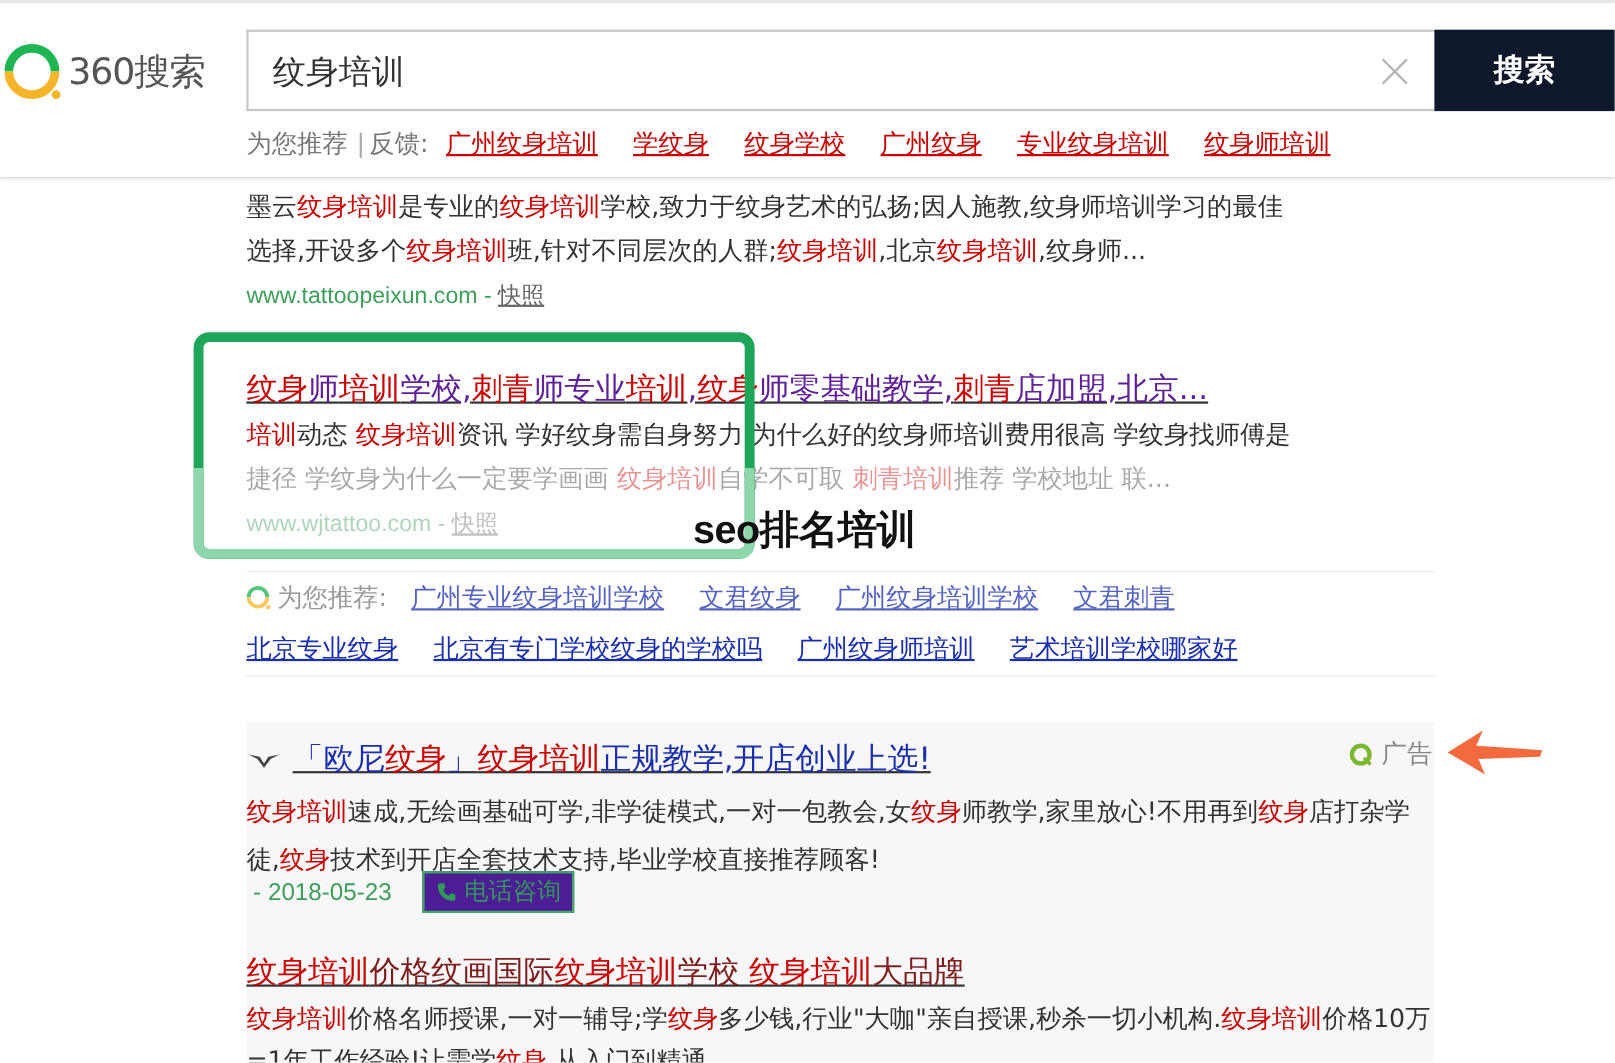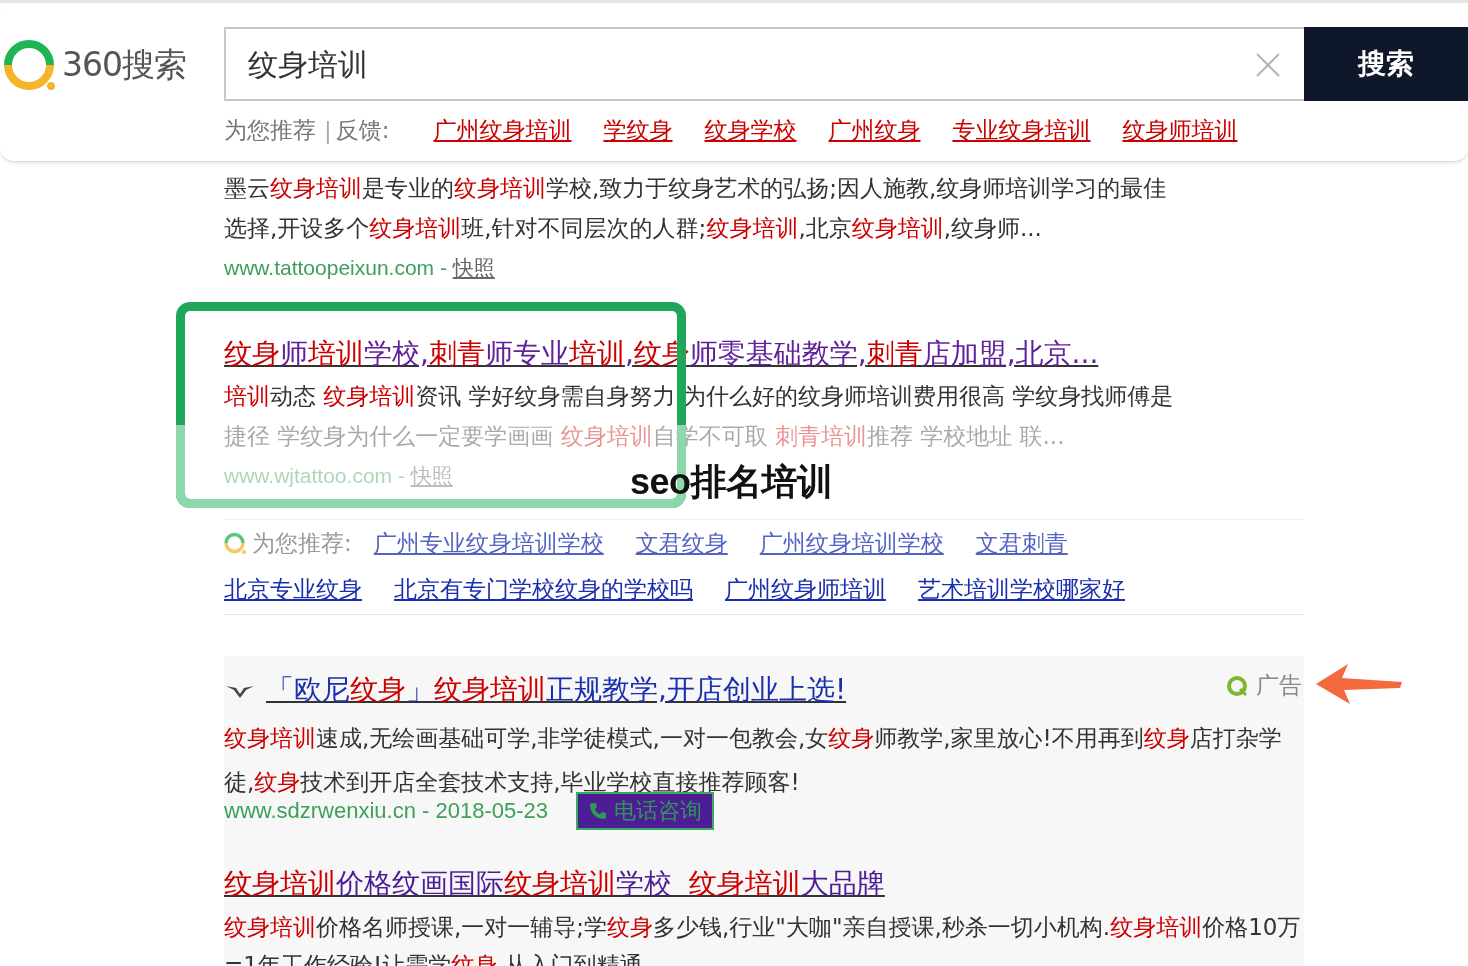--- a/index.html
+++ b/index.html
@@ -6,21 +6,21 @@
   body {
     width: 1468px; height: 966px; overflow: hidden; position: relative;
     background: #ffffff;
     font-family: "DejaVu Sans", "Liberation Sans", sans-serif;
     color: #333;
   }
   .topline { position: absolute; left: 0; top: 0; width: 1468px; height: 3px; background: #e6e6e6; }
   .header {
     position: absolute; left: 0; top: 3px; width: 1468px; height: 158px;
     background: #fff; border-bottom: 1px solid #dcdcdc;
-    box-shadow: 0 2px 3px rgba(0,0,0,0.08); z-index: 5; border-radius: 14px;
+    box-shadow: 0 2px 3px rgba(0,0,0,0.08); z-index: 5;
   }
   .logo { position: absolute; left: 4px; top: 36px; height: 52px; display: flex; align-items: center; }
   .logo-text { font-size: 33px; color: #555; margin-left: 6px; letter-spacing: -1px; }
   .search-box {
     position: absolute; left: 224px; top: 24px; width: 1080px; height: 74px;
     border: 2px solid #c8c8c8; border-right: none; box-sizing: border-box; background: #fff;
   }
   .search-input {
     position: absolute; left: 20px; top: 10px; width: 980px; height: 50px;
     border: none; outline: none; font-size: 30px; color: #333; background: transparent;
@@ -28,21 +28,21 @@
   }
   .clear-icon { position: absolute; right: 22px; top: 22px; width: 28px; height: 28px; cursor: pointer; }
   .search-btn {
     position: absolute; left: 1304px; top: 24px; width: 164px; height: 74px;
     background: #0f172a; color: #fff; border: none; font-size: 28px; font-weight: bold;
     font-family: "DejaVu Sans", sans-serif; cursor: pointer;
   }
   .rec-bar { position: absolute; left: 224px; top: 112px; font-size: 23px; color: #777; display: flex; align-items: center; white-space: nowrap; }
   .rec-bar .sep { color: #aaa; margin: 0 4px 0 8px; }
   .rec-bar a { color: #c00; text-decoration: underline; margin-left: 32px; }
-  .rec-bar a:first-of-type { margin-left: 44px; }
+  .rec-bar a:first-of-type { margin-left: 16px; }
 
   .content { position: absolute; left: 224px; top: 162px; width: 1080px; }
   .snippet { font-size: 23px; line-height: 40px; color: #333; }
   .hl { color: #c00; }
   .url-line { font-size: 21px; line-height: 40px; color: #3d9f5a; font-family: "Liberation Sans", sans-serif; }
   .url-line .dash { color: #3d9f5a; }
   .snap { color: #666; text-decoration: underline; font-family: "DejaVu Sans", sans-serif; font-size: 21px; }
 
   .r1 { position: absolute; top: 6px; left: 0; width: 1080px; }
   .r2 { position: absolute; top: 170px; left: 0; width: 1100px; }
@@ -81,21 +81,21 @@
   .ad-title .b { color: #1a2fb0; }
   .ad-title .r { color: #c00; }
   .ad-badge { position: absolute; right: 2px; top: 14px; font-size: 23px; color: #888; display: flex; align-items: center; }
   .ad-snippet { position: absolute; left: 0; top: 60px; width: 1080px; font-size: 23px; line-height: 44px; color: #333; }
   .ad-url { position: absolute; left: 0; top: 136px; font-size: 22px; line-height: 38px; color: #3d9f5a; font-family: "Liberation Sans", sans-serif; white-space: nowrap; display: flex; align-items: center; }
   .phone-btn {
     display: inline-flex; align-items: center; margin-left: 28px; height: 34px; padding: 0 10px;
     border: 2px solid #3daa63; color: #2f9a55; font-size: 22px; font-family: "DejaVu Sans", sans-serif; background: #4c1d95; cursor: pointer;
   }
   .ad2-title { position: absolute; left: 0; top: 206px; font-size: 28px; line-height: 44px; text-decoration: underline; white-space: nowrap; }
-  .ad2-title .b { color: #4c1d95; font-family: Liberation Mono, monospace; }
+  .ad2-title .b { color: #7f1d1d; }
   .ad2-title .r { color: #c00; }
   .ad2-snippet { position: absolute; left: 0; top: 252px; width: 1080px; font-size: 23px; line-height: 38px; color: #333; }
 
   .arrow { position: absolute; left: 1314px; top: 660px; z-index: 6; }
 </style>
 </head>
 <body>
 
 <div class="topline"></div>
 
@@ -192,21 +192,20 @@
   </div>
   <div class="ad-badge">
     <svg width="22" height="22" viewBox="0 0 22 22" style="margin-right:8px">
       <circle cx="11" cy="11" r="8" fill="none" stroke="#7cb82f" stroke-width="4"></circle>
       <path d="M14 14 L20 20" stroke="#7cb82f" stroke-width="3"></path>
     </svg>
     <span>广告</span>
   </div>
   <div class="ad-snippet"><span class="hl">纹身培训</span><span>速成,无绘画基础可学,非学徒模式,一对一包教会,女</span><span class="hl">纹身</span><span>师教学,家里放心!不用再到</span><span class="hl">纹身</span><span>店打杂学徒,</span><span class="hl">纹身</span><span>技术到开店全套技术支持,毕业学校直接推荐顾客!</span></div>
   <div class="ad-url">
-    <span>www.sdzrwenxiu.cn</span>
     <span>&nbsp;-&nbsp;</span>
     <span>2018-05-23</span>
     <span class="phone-btn">
       <svg width="20" height="20" viewBox="0 0 20 20" style="margin-right:6px">
         <path d="M4 2 L8 2 L9 6 L7 8 C8 11 9 12 12 13 L14 11 L18 12 L18 16 C18 17 17 18 16 18 C8 18 2 12 2 4 C2 3 3 2 4 2 Z" fill="#2f9a55"></path>
       </svg>
       <span>电话咨询</span>
     </span>
   </div>
 

